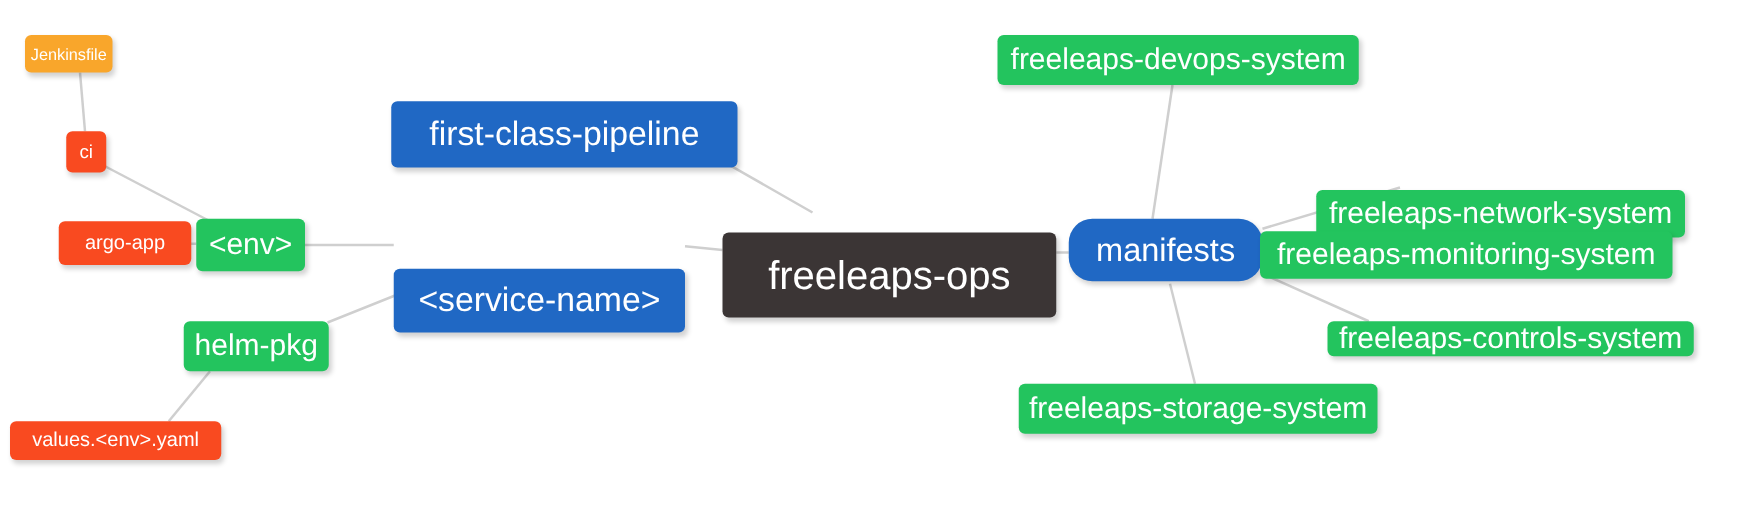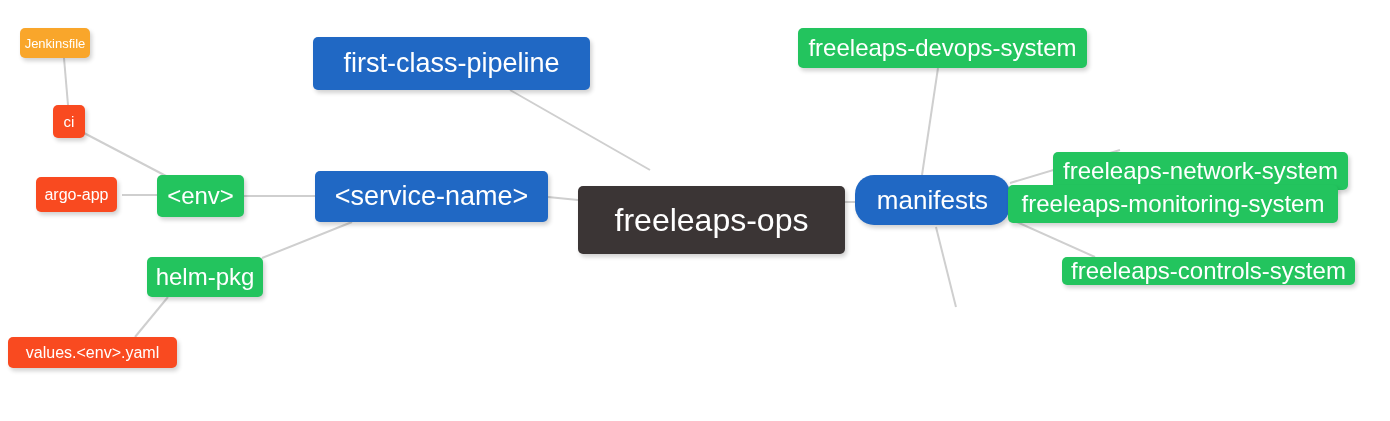--- a/index.html
+++ b/index.html
@@ -40,21 +40,21 @@
   .orange { background: var(--orange, #f9a62b); }
   .red    { background: var(--red, #f94a20); }
   .green  { background: var(--green, #23c45e); }
   .blue   { background: var(--blue, #2068c4); }
   .dark   { background: var(--dark, #3b3535); margin-top: 16px; }
   .fs13 { font-size: 13px; }
   .fs15 { font-size: 15px; }
   .fs16 { font-size: 16px; }
   .fs20 { font-size: 24px; }
   .fs26 { font-size: 26px; }
-  .fs27 { font-size: 27px; }
+  .fs27 { font-size: 27px; margin-top: 44px; }
   .fs32 { font-size: 32px; }
 </style>
 </head>
 <body>
 
 <div id="canvas">
 
   <svg id="edges" viewBox="0 0 1390 421">
     <line x1="64" y1="58" x2="68" y2="105"></line>
     <line x1="84" y1="133" x2="168" y2="177"></line>
@@ -69,21 +69,21 @@
     <line x1="1010" y1="183" x2="1120" y2="150"></line>
     <line x1="1010" y1="203" x2="1048" y2="204"></line>
     <line x1="1010" y1="219" x2="1095" y2="257"></line>
     <line x1="936" y1="227" x2="956" y2="307"></line>
   </svg>
 
   <div class="node orange fs13" style="left:20px;  top:28px;  width:70px;  height:30px;">Jenkinsfile</div>
 
   <div class="node red fs15" style="left:53px;  top:105px; width:32px;  height:33px;">ci</div>
 
-  <div class="node red fs16" style="left:36px;  top:177px; width:81px;  height:35px;">argo-app</div>
+  <div class="node red fs16" style="left:47px;  top:177px; width:106px;  height:35px;">argo-app</div>
 
   <div class="node green fs20" style="left:157px; top:175px; width:87px;  height:42px;">&lt;env&gt;</div>
 
   <div class="node green fs20" style="left:147px; top:257px; width:116px; height:40px;">helm-pkg</div>
 
   <div class="node red fs16" style="left:8px;   top:337px; width:169px; height:31px;">values.&lt;env&gt;.yaml</div>
 
   <div class="node blue fs27" style="left:313px; top:37px;  width:277px; height:53px;">first-class-pipeline</div>
 
   <div class="node blue fs27" style="left:315px; top:171px; width:233px; height:51px;">&lt;service-name&gt;</div>
@@ -93,14 +93,15 @@
   <div class="node blue fs26" style="left:855px; top:175px; width:155px; height:50px;border-radius:19px;">manifests</div>
 
   <div class="node green fs20" style="left:798px; top:28px;  width:289px; height:40px;">freeleaps-devops-system</div>
 
   <div class="node green fs20" style="left:1053px; top:112px; width:295px; height:38px;margin-top:40px;">freeleaps-network-system</div>
 
   <div class="node green fs20" style="left:1008px; top:185px; width:330px; height:38px;">freeleaps-monitoring-system</div>
 
   <div class="node green fs20" style="left:1062px; top:257px; width:293px; height:28px;">freeleaps-controls-system</div>
 
+  <div class="node green fs20" style="left:815px; top:307px; width:287px; height:40px;">freeleaps-storage-system</div>
 
 </div>
 
 </body></html>

